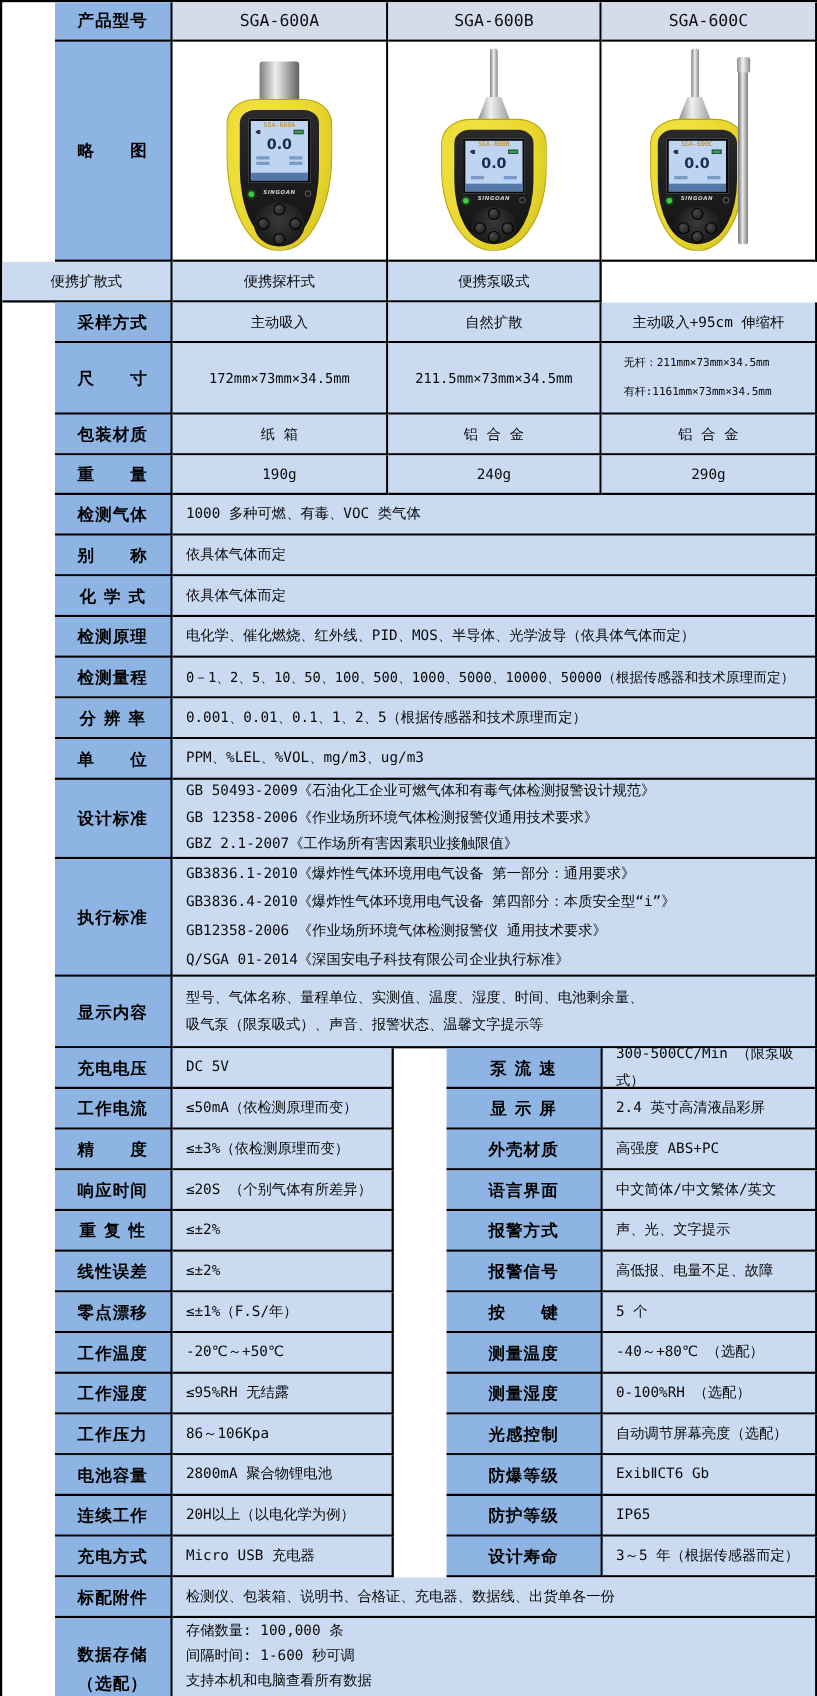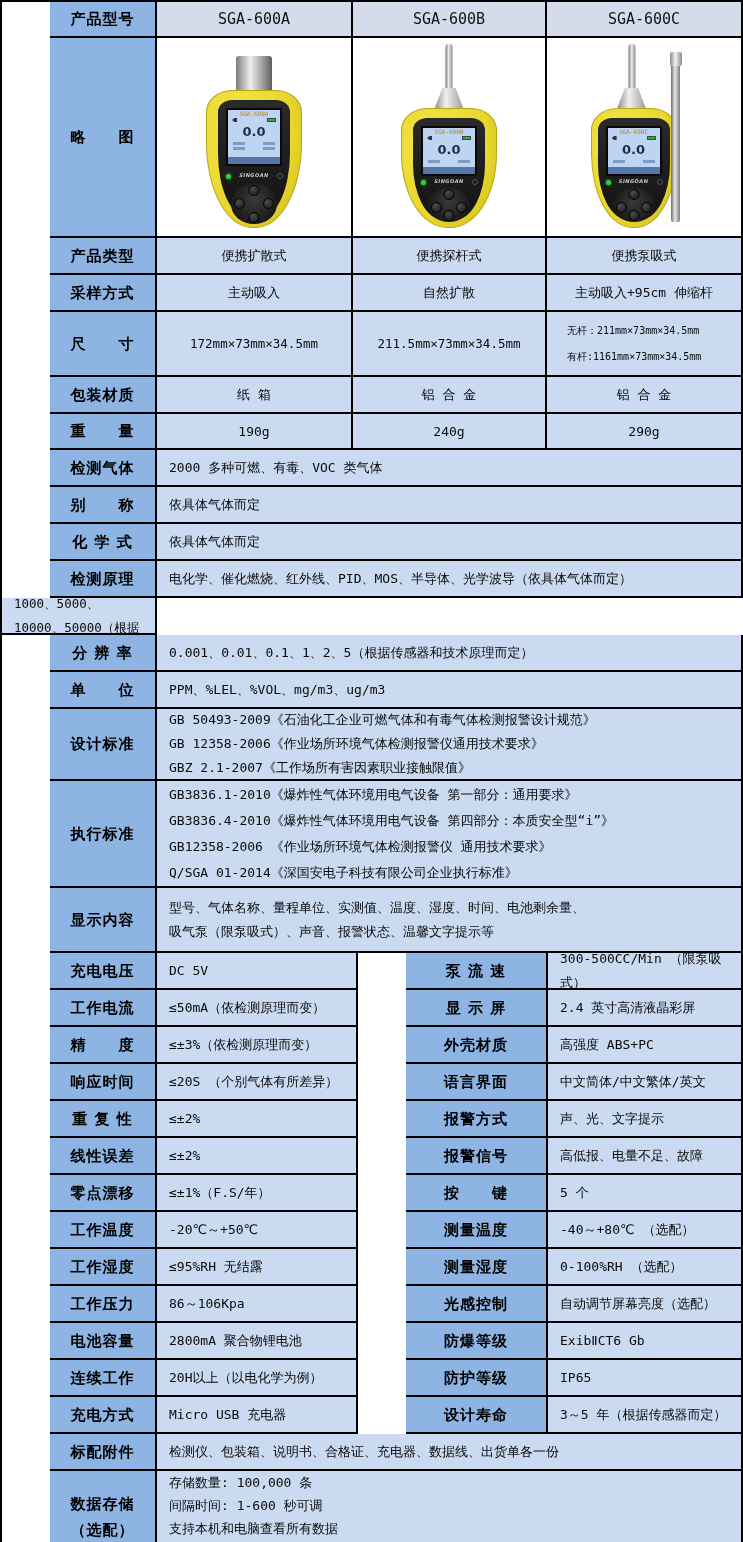--- a/index.html
+++ b/index.html
@@ -202,21 +202,20 @@
                 <span class="b bb"></span>
           </div>
         </div>
           </div>
         <div class="ext-rod"></div>
       </div>
     </div>
   </div>
 
   <div class="row g4 h37">
-    <div class="lab">产品类型</div>
     <div class="cval">便携扩散式</div>
     <div class="cval">便携探杆式</div>
     <div class="cval">便携泵吸式</div>
   </div>
   <div class="row g4 h37">
     <div class="lab">采样方式</div>
     <div class="cval">主动吸入</div>
     <div class="cval">自然扩散</div>
     <div class="cval">主动吸入+95cm 伸缩杆</div>
   </div>
@@ -235,35 +234,36 @@
   </div>
   <div class="row g4 h36">
     <div class="lab">重　　量</div>
     <div class="cval">190g</div>
     <div class="cval">240g</div>
     <div class="cval">290g</div>
   </div>
 
   <div class="row g2 h37">
     <div class="lab">检测气体</div>
-    <div class="val">2000 多种可燃、有毒、VOC 类气体</div>
+    <div class="val">1000 多种可燃、有毒、VOC 类气体</div>
   </div>
   <div class="row g2 h37">
     <div class="lab">别　　称</div>
     <div class="val">依具体气体而定</div>
   </div>
   <div class="row g2 h37">
     <div class="lab">化 学 式</div>
     <div class="val">依具体气体而定</div>
   </div>
   <div class="row g2 h37">
     <div class="lab">检测原理</div>
     <div class="val">电化学、催化燃烧、红外线、PID、MOS、半导体、光学波导（依具体气体而定）</div>
   </div>
   <div class="row g2 h37">
+    <div class="lab">检测量程</div>
     <div class="val" style="font-size:12.5px">0－1、2、5、10、50、100、500、1000、5000、10000、50000（根据传感器和技术原理而定）</div>
   </div>
   <div class="row g2 h37">
     <div class="lab">分 辨 率</div>
     <div class="val">0.001、0.01、0.1、1、2、5（根据传感器和技术原理而定）</div>
   </div>
   <div class="row g2 h37">
     <div class="lab">单　　位</div>
     <div class="val">PPM、%LEL、%VOL、mg/m3、ug/m3</div>
   </div>

